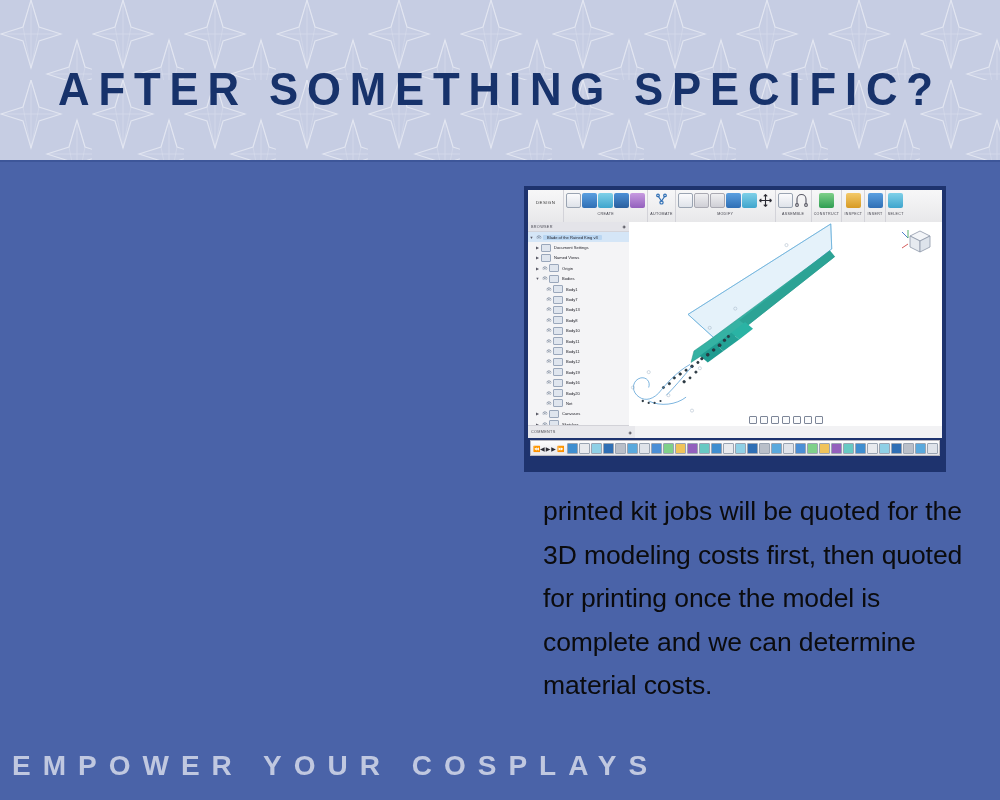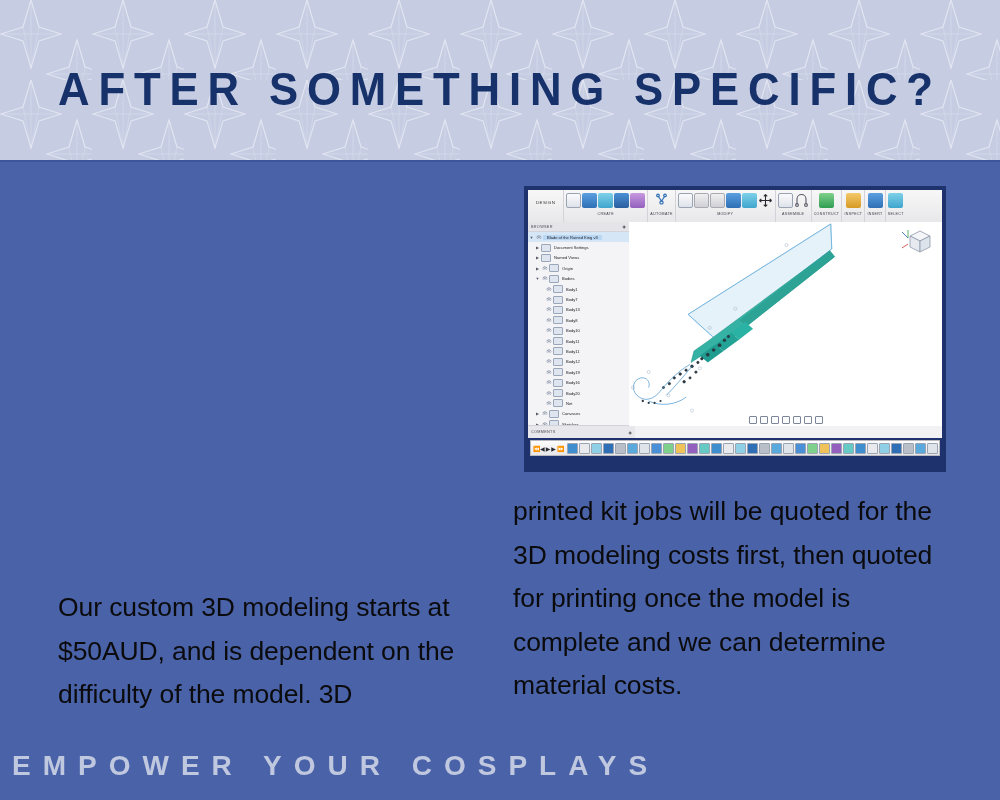--- a/index.html
+++ b/index.html
@@ -59,21 +59,21 @@
     position: absolute;
     color: #0b0b0d;
     font-family: "Liberation Sans", sans-serif;
     font-size: 26.5px;
     line-height: 43.5px;
     font-weight: 400;
     letter-spacing: -0.1px;
   }
   #left-col-top   { left: 58px; top: 188px;  width: 452px; }
   #left-col-bottom{ left: 58px; top: 586px;  width: 452px; }
-  #right-col      { left: 513px; top: 490px; width: 430px; }
+  #right-col      { left: 543px; top: 490px; width: 430px; }
 
   
   #cad-frame {
     position: absolute;
     left: 524px; top: 186px;
     width: 422px; height: 286px;
     border: 4px solid #1e336e;
     box-sizing: border-box;
     background: #e9eaec;
     overflow: hidden;
@@ -215,21 +215,20 @@
           <use href="#gem" x="47" y="40"></use>
         </pattern>
       </defs>
       <rect x="0" y="0" width="1000" height="162" fill="url(#gemPat)"></rect>
     </svg>
     <div id="header-title">AFTER SOMETHING SPECIFIC?</div>
     <div id="header-bottom-rule"></div>
   </div>
 
 
-  <div class="body-col" id="left-col-bottom">Our custom 3D modeling starts at $50AUD, and is dependent on the difficulty of the model. 3D</div>
 
   <div class="body-col" id="right-col">printed kit jobs will be quoted for the 3D modeling costs first, then quoted for printing once the model is complete and we can determine material costs.</div>
 
   <div id="cad-frame">
     <div id="cad-inner">
 
       <div id="cad-toolbar">
         <div class="tb-group" style="border-right:1px solid #d3d3d9;">
           <div id="design-menu">DESIGN</div>
         </div>

